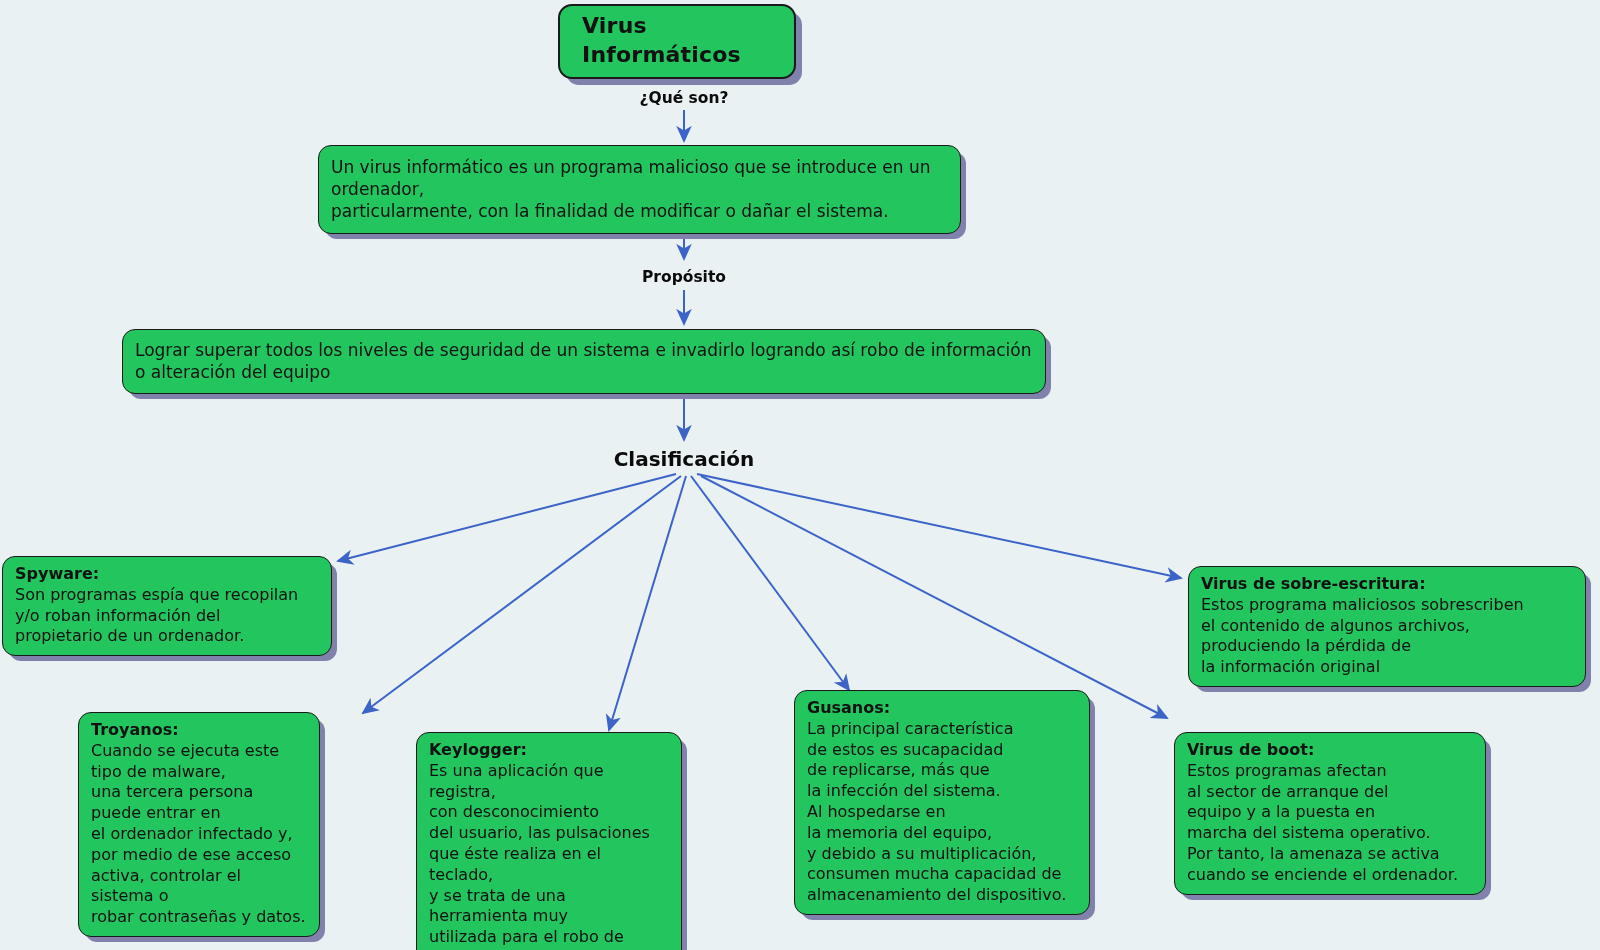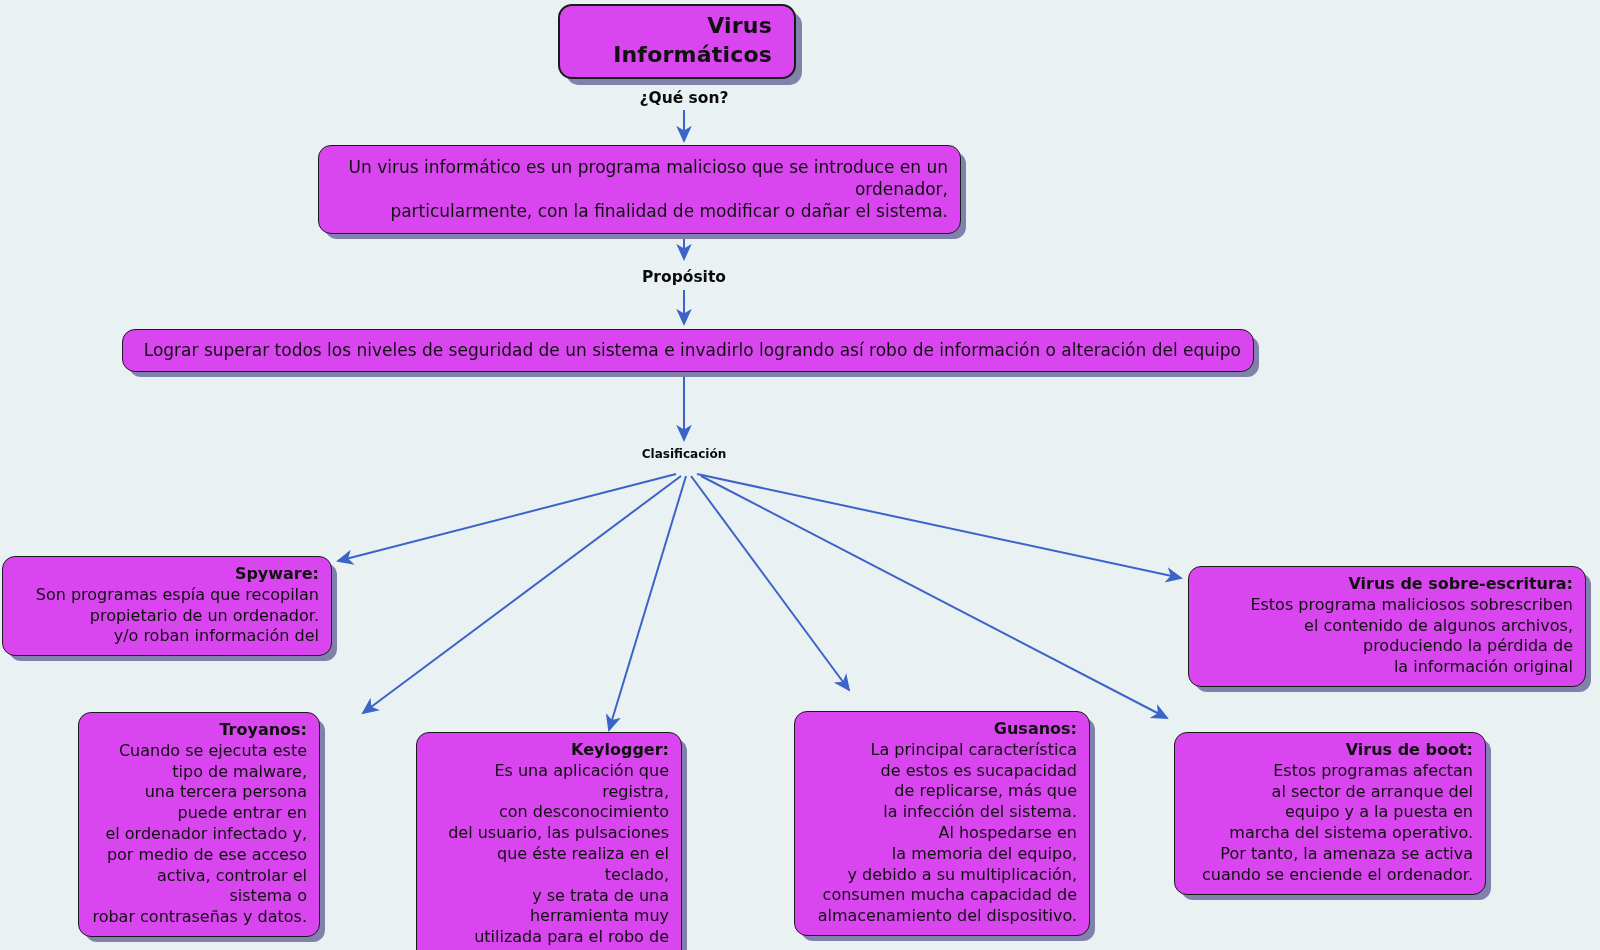--- a/index.html
+++ b/index.html
@@ -10,25 +10,25 @@
     overflow:hidden;
     position:relative;
   }
   #canvas{position:absolute;inset:0;width:1600px;height:950px;}
   svg.edges{position:absolute;left:0;top:0;width:1600px;height:950px;pointer-events:none;}
 
   
   .node{
     position:absolute;
     box-sizing:border-box;
-    background:#d946ef;
+    background:#22c55e;
     border:1.6px solid #1a1a1a;
     border-radius:13px;
     box-shadow:6px 6px 0 -1px #8182ab;
-    text-align:right;
+    text-align:left;
     color:#111;
     line-height:1.30;
     padding:7px 12px 8px 12px;
   }
   .node .ttl{font-weight:bold;display:block;}
   .node .bd{display:block;}
 
   
   .node.root{
     border-width:2.2px;
@@ -42,21 +42,21 @@
 
   
   .label{
     position:absolute;
     font-weight:bold;
     font-size:15.5px;
     color:#0b0b0b;
     text-align:center;
     white-space:nowrap;
   }
-  .label.big{font-size:12px;}
+  .label.big{font-size:20px;}
 
   .t17{font-size:17px;}
   .t16{font-size:16px;}
 </style>
 </head>
 <body>
 
 <div id="canvas">
 
   <svg class="edges" viewBox="0 0 1600 950">
@@ -100,29 +100,29 @@
 
   <div class="label big" style="left:584px;top:447px;width:200px;">
     <span>Clasificación</span>
   </div>
 
   <div class="node t17" style="left:318px;top:145px;width:643px;padding-top:10px;padding-bottom:11px;">
     <span class="bd">Un virus informático es un programa malicioso que se introduce en un ordenador,</span>
     <span class="bd">particularmente, con la finalidad de modificar o dañar el sistema.</span>
   </div>
 
-  <div class="node t17" style="left:122px;top:329px;width:1132px;padding-top:9px;padding-bottom:10px;">
+  <div class="node t17" style="left:122px;top:329px;width:924px;padding-top:9px;padding-bottom:10px;">
     <span class="bd">Lograr superar todos los niveles de seguridad de un sistema e invadirlo logrando así robo de información o alteración del equipo</span>
   </div>
 
   <div class="node t16" style="left:2px;top:556px;width:330px;">
     <span class="ttl">Spyware:</span>
     <span class="bd">Son programas espía que recopilan</span>
+    <span class="bd">y/o roban información del</span>
     <span class="bd">propietario de un ordenador.</span>
-    <span class="bd">y/o roban información del</span>
   </div>
 
   <div class="node t16" style="left:78px;top:712px;width:242px;">
     <span class="ttl">Troyanos:</span>
     <span class="bd">Cuando se ejecuta este</span>
     <span class="bd">tipo de malware,</span>
     <span class="bd">una tercera persona</span>
     <span class="bd">puede entrar en</span>
     <span class="bd">el ordenador infectado y,</span>
     <span class="bd">por medio de ese acceso</span>
@@ -134,21 +134,21 @@
     <span class="ttl">Keylogger:</span>
     <span class="bd">Es una aplicación que registra,</span>
     <span class="bd">con desconocimiento</span>
     <span class="bd">del usuario, las pulsaciones</span>
     <span class="bd">que éste realiza en el teclado,</span>
     <span class="bd">y se trata de una herramienta muy</span>
     <span class="bd">utilizada para el robo de</span>
     <span class="bd">contraseñas personales.</span>
   </div>
 
-  <div class="node t16" style="left:794px;top:690px;width:296px;margin-top:21px;">
+  <div class="node t16" style="left:794px;top:690px;width:296px;">
     <span class="ttl">Gusanos:</span>
     <span class="bd">La principal característica</span>
     <span class="bd">de estos es sucapacidad</span>
     <span class="bd">de replicarse, más que</span>
     <span class="bd">la infección del sistema.</span>
     <span class="bd">Al hospedarse en</span>
     <span class="bd">la memoria del equipo,</span>
     <span class="bd">y debido a su multiplicación,</span>
     <span class="bd">consumen mucha capacidad de</span>
     <span class="bd">almacenamiento del dispositivo.</span>

